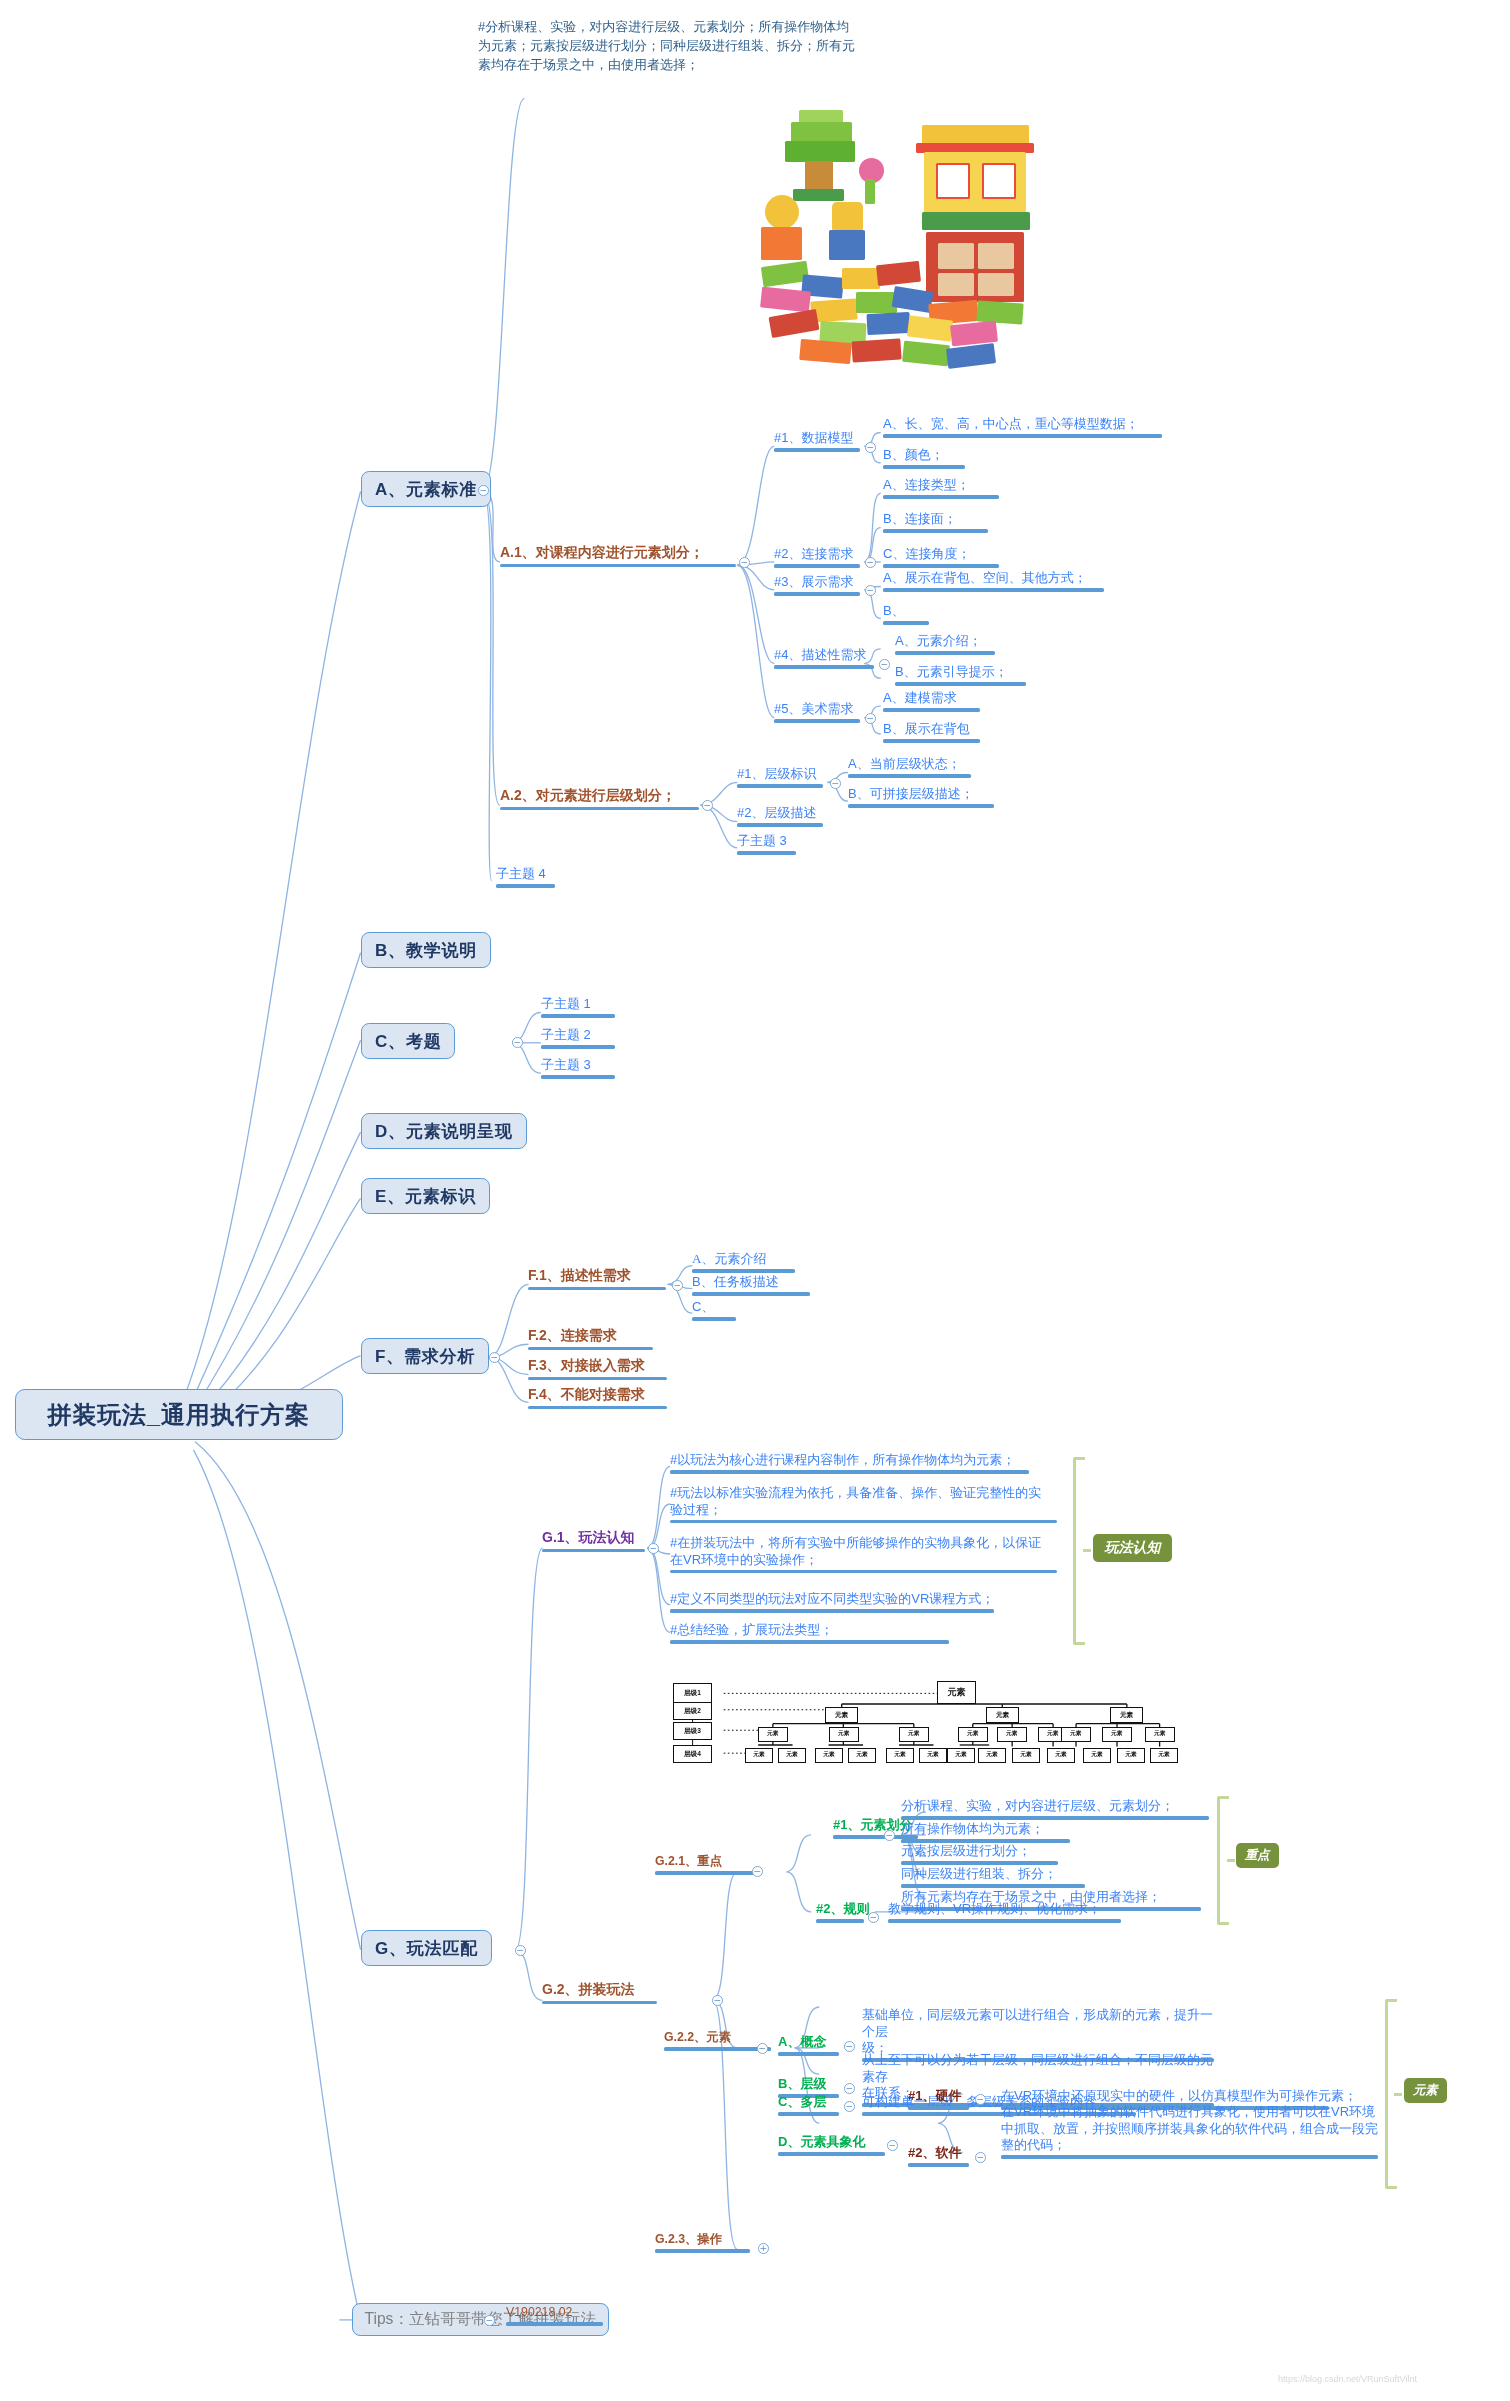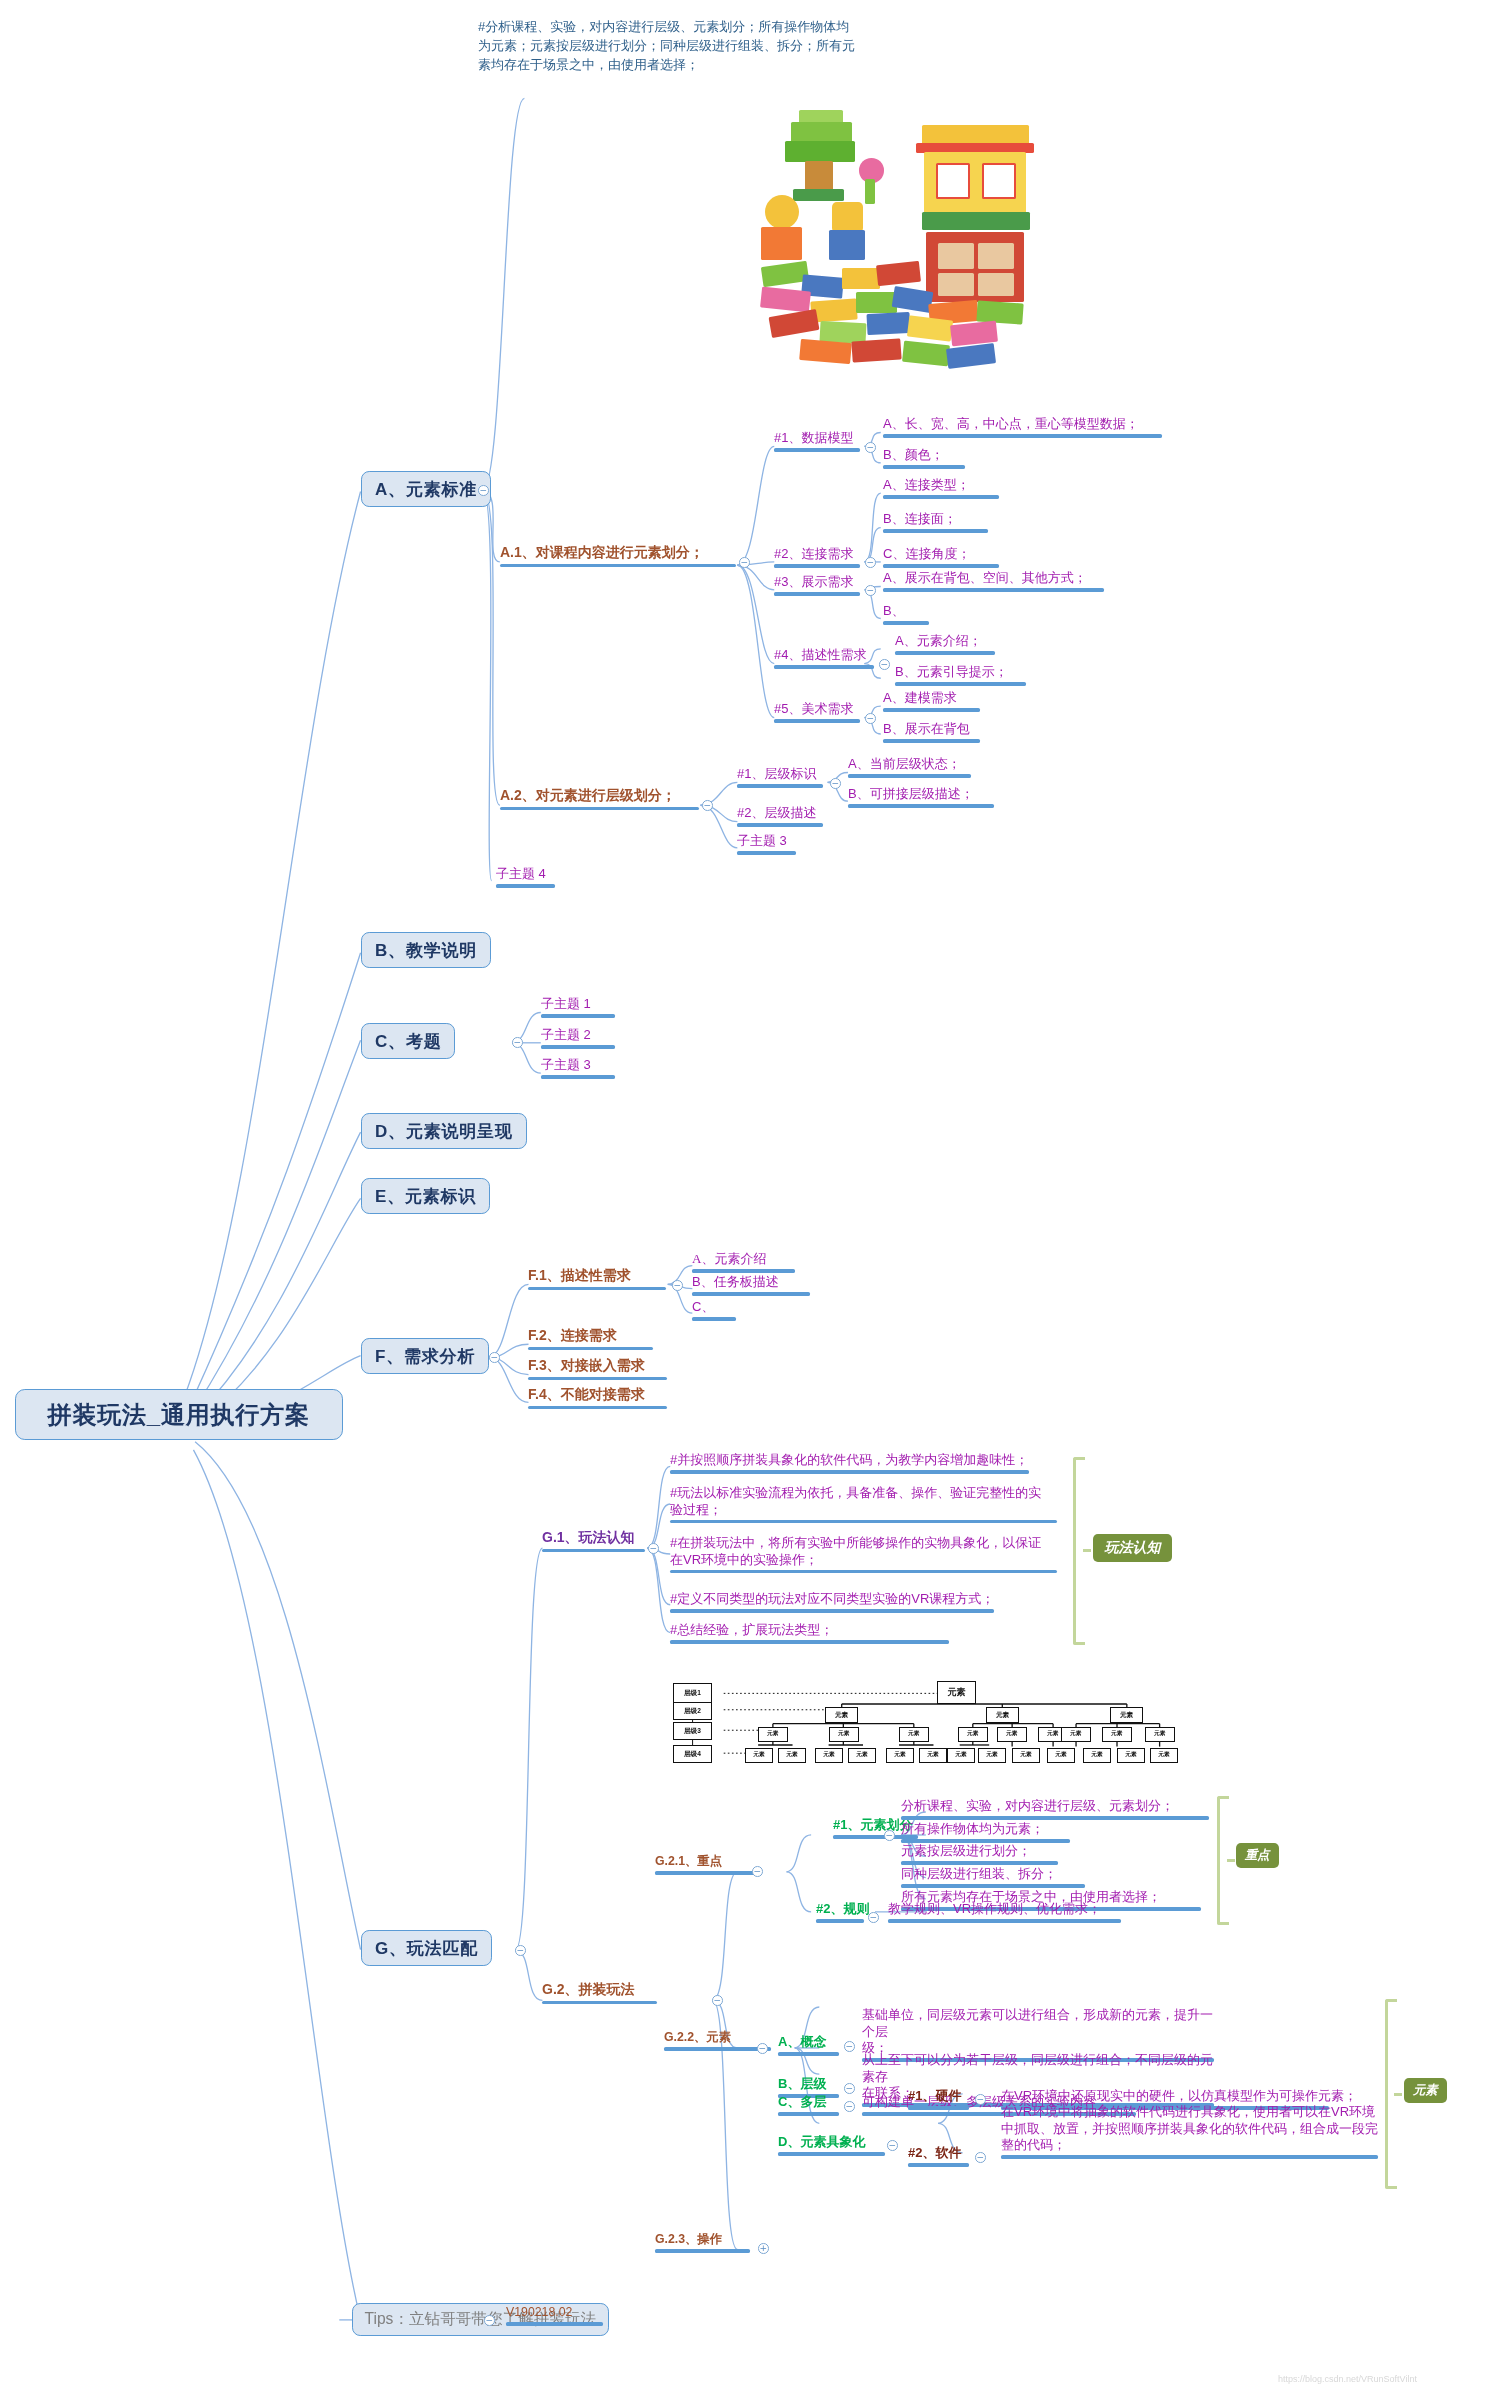--- a/index.html
+++ b/index.html
@@ -66,21 +66,21 @@
   }
   .ul .bar {
     display: block;
     height: 3.3px;
     background: #5b9bd5;
     margin-top: 1.6px;
     border-radius: 1.6px;
   }
   .ul.wrap { white-space: normal; }
 
-  .t-plain   { color: #a21caf; font-size: 13px; }
+  .t-plain   { color: #3b82f6; font-size: 13px; }
   .t-brown   { color: #a0522d; font-weight: bold; font-size: 14px; }
   .t-brown-s { color: #a0522d; font-weight: bold; font-size: 12.3px; }
   .t-purple  { color: #7030a0; font-weight: bold; font-size: 14px; }
   .t-green   { color: #00b050; font-weight: bold; font-size: 13px; }
   .t-dred    { color: #7b2515; font-weight: bold; font-size: 13px; }
 
   
   .note {
     position: absolute;
     color: #2e5f8a;
@@ -496,21 +496,21 @@
   </div>
   <div class="tog" style="left:515px; top:1945px;">−</div>
 
   <div class="node ul" style="left:542px; top:1529px;">
     <span class="t-purple">G.1、玩法认知</span>
     <span class="bar" style="width:103px;"></span>
   </div>
   <div class="tog" style="left:648px; top:1543px;">−</div>
 
   <div class="node ul wrap" style="left:670px; top:1452px; width:387px;">
-    <span class="t-plain">#并按照顺序拼装具象化的软件代码，为教学内容增加趣味性；</span>
+    <span class="t-plain">#以玩法为核心进行课程内容制作，所有操作物体均为元素；</span>
     <span class="bar" style="width:359px;"></span>
   </div>
   <div class="node ul wrap" style="left:670px; top:1485px; width:387px;">
     <span class="t-plain" style="white-space:pre-line;">#玩法以标准实验流程为依托，具备准备、操作、验证完整性的实
 验过程；</span>
     <span class="bar" style="width:387px;"></span>
   </div>
   <div class="node ul wrap" style="left:670px; top:1535px; width:387px;">
     <span class="t-plain" style="white-space:pre-line;">#在拼装玩法中，将所有实验中所能够操作的实物具象化，以保证
 在VR环境中的实验操作；</span>

